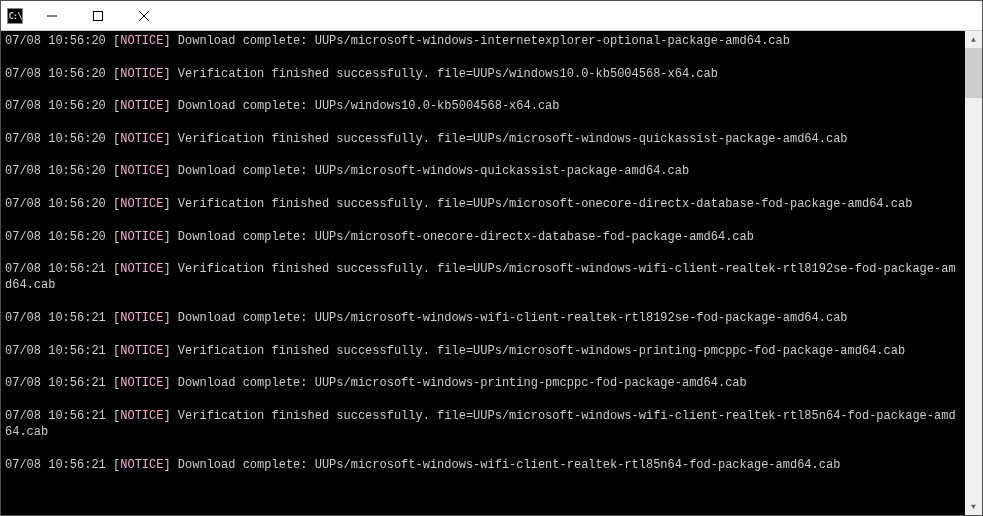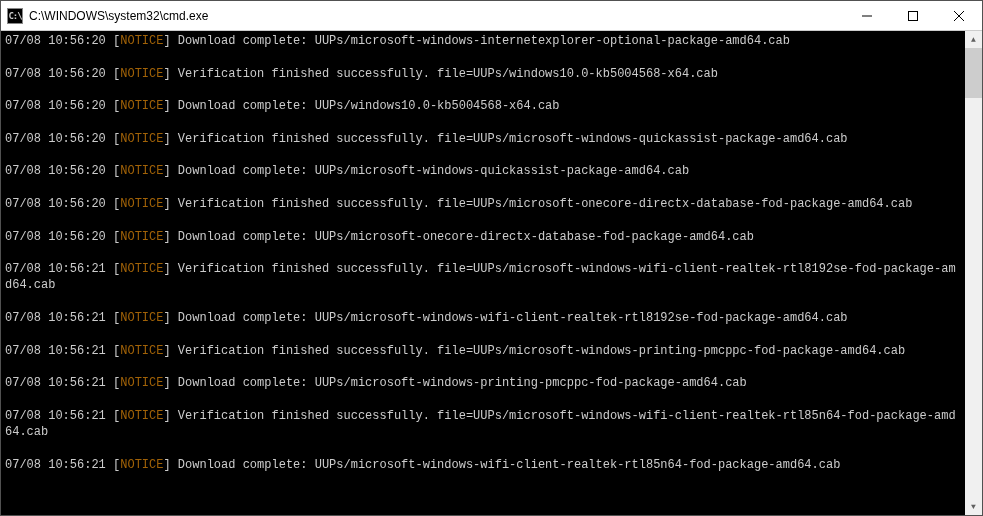--- a/index.html
+++ b/index.html
@@ -85,21 +85,21 @@
       word-break: break-all;
       overflow: hidden;
     }
     .log-line {
       margin-bottom: 16.3px;
     }
     .log-line:last-child {
       margin-bottom: 0;
     }
     .level {
-      color: #a16207;
+      color: #f9a8d4;
     }
     .scrollbar {
       width: 17px;
       background: #f0f0f0;
       position: relative;
     }
     .scroll-thumb {
       position: absolute;
       top: 17px;
       left: 0;
@@ -118,21 +118,20 @@
       color: #606060;
     }
     .scroll-arrow.up { top: 0; }
     .scroll-arrow.down { bottom: 0; }
   </style>
 </head>
 <body>
 
 <div class="titlebar">
   <div class="titlebar-icon">C:\</div>
-  <div class="titlebar-title">C:\WINDOWS\system32\cmd.exe</div>
   <div class="window-controls">
     <div class="window-btn">
       <svg viewBox="0 0 10 10">
           <line x1="0" y1="5" x2="10" y2="5"></line>
         </svg>
     </div>
     <div class="window-btn">
       <svg viewBox="0 0 10 10">
           <rect x="0.5" y="0.5" width="9" height="9"></rect>
         </svg>

